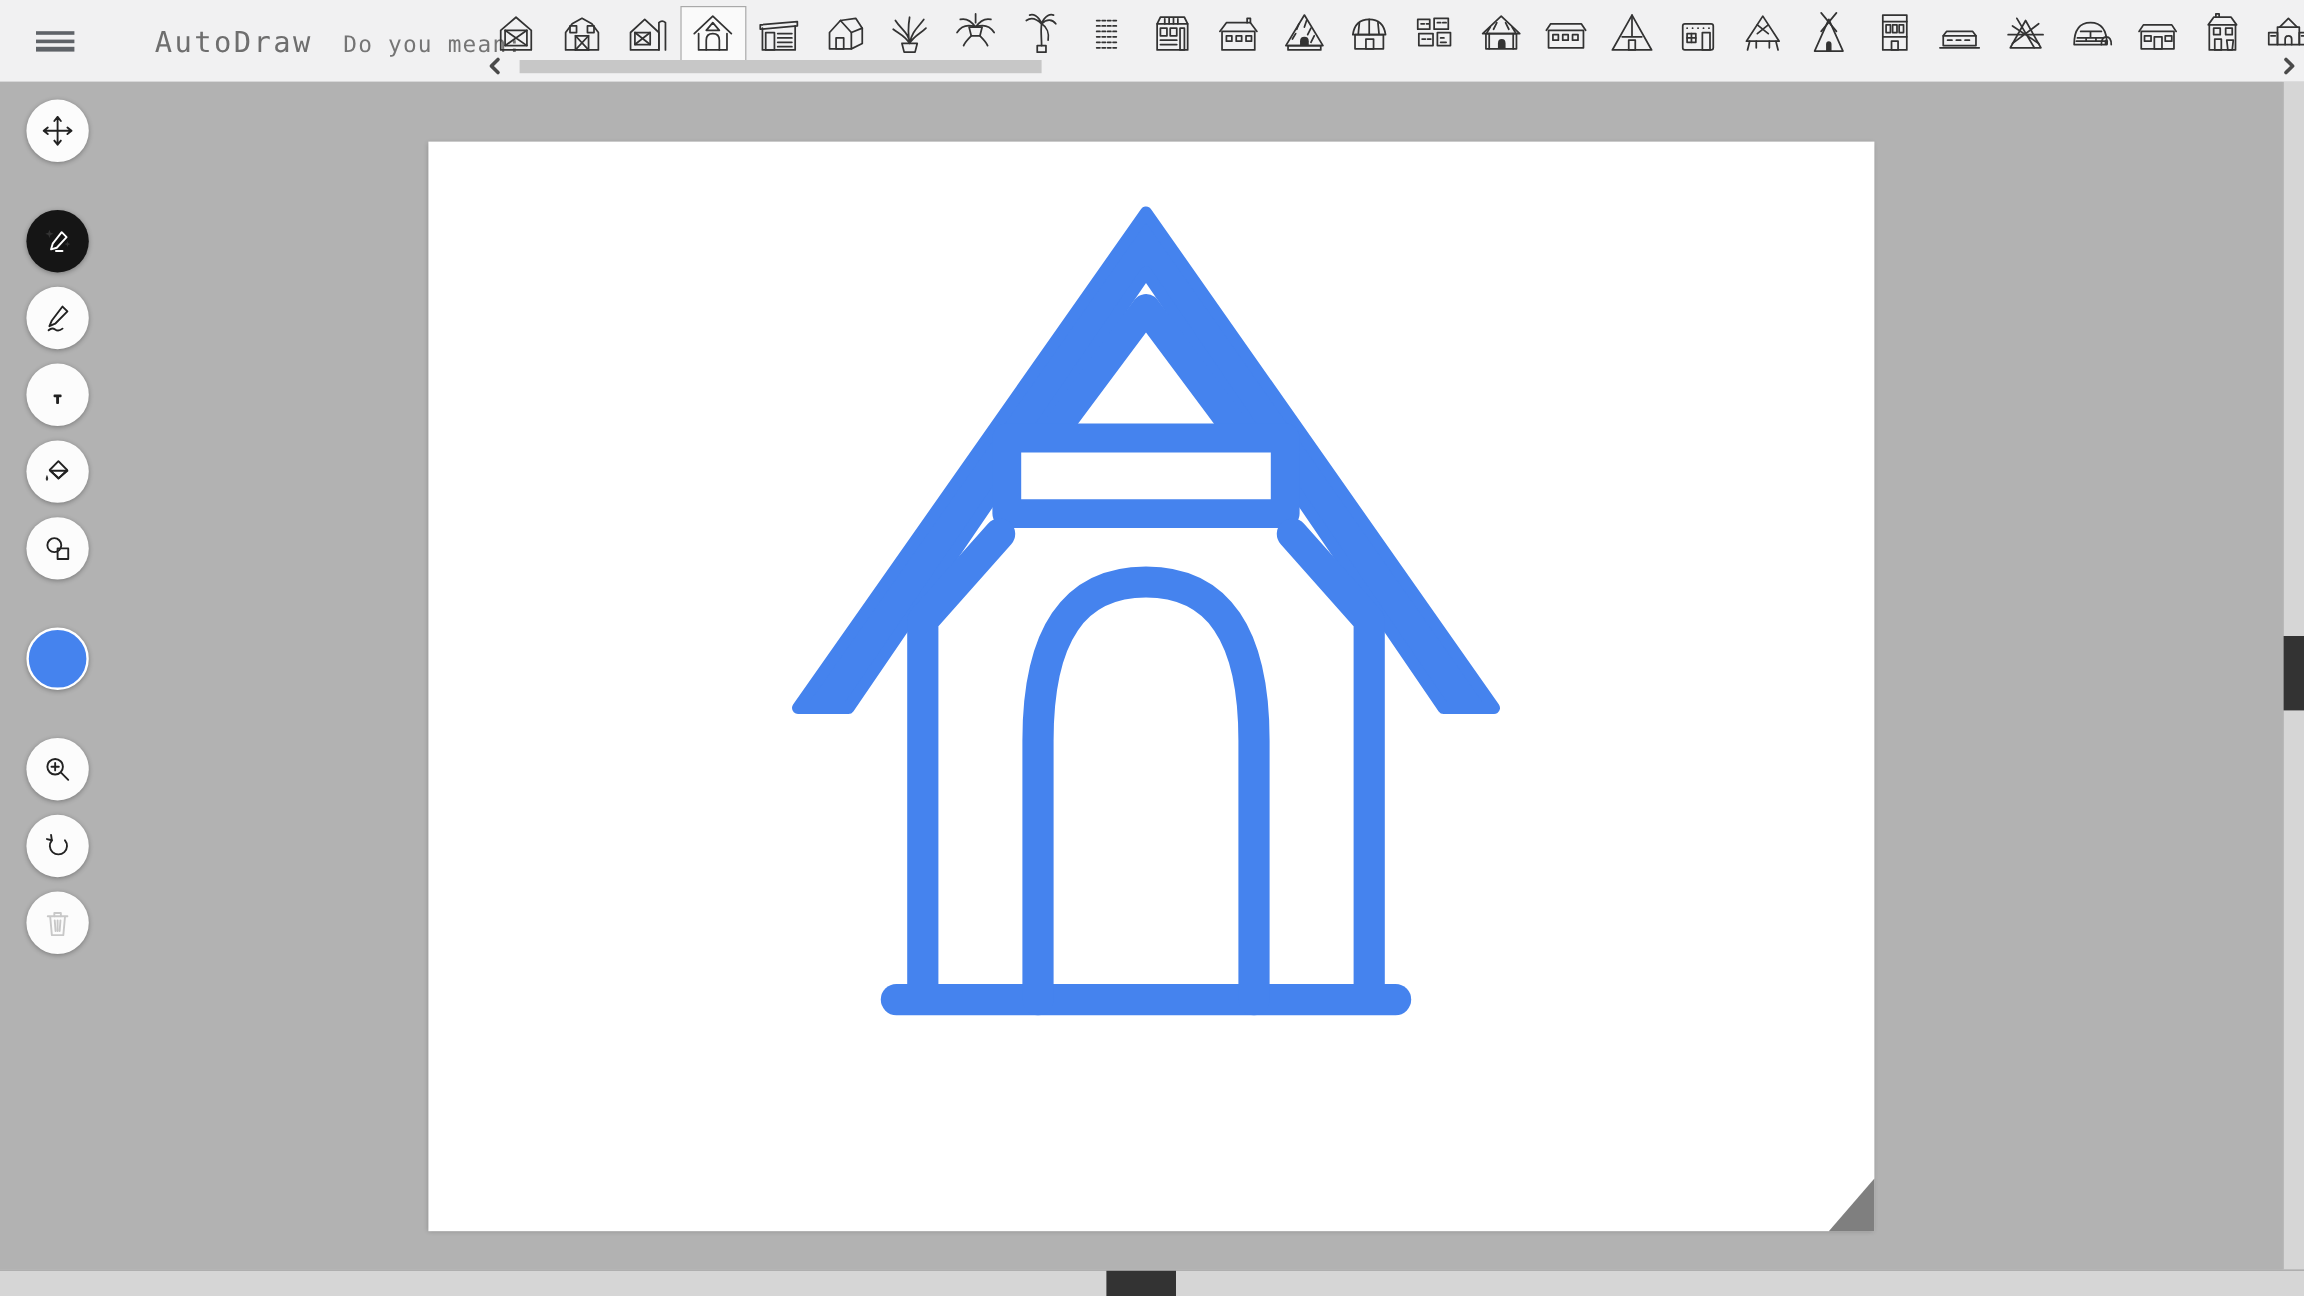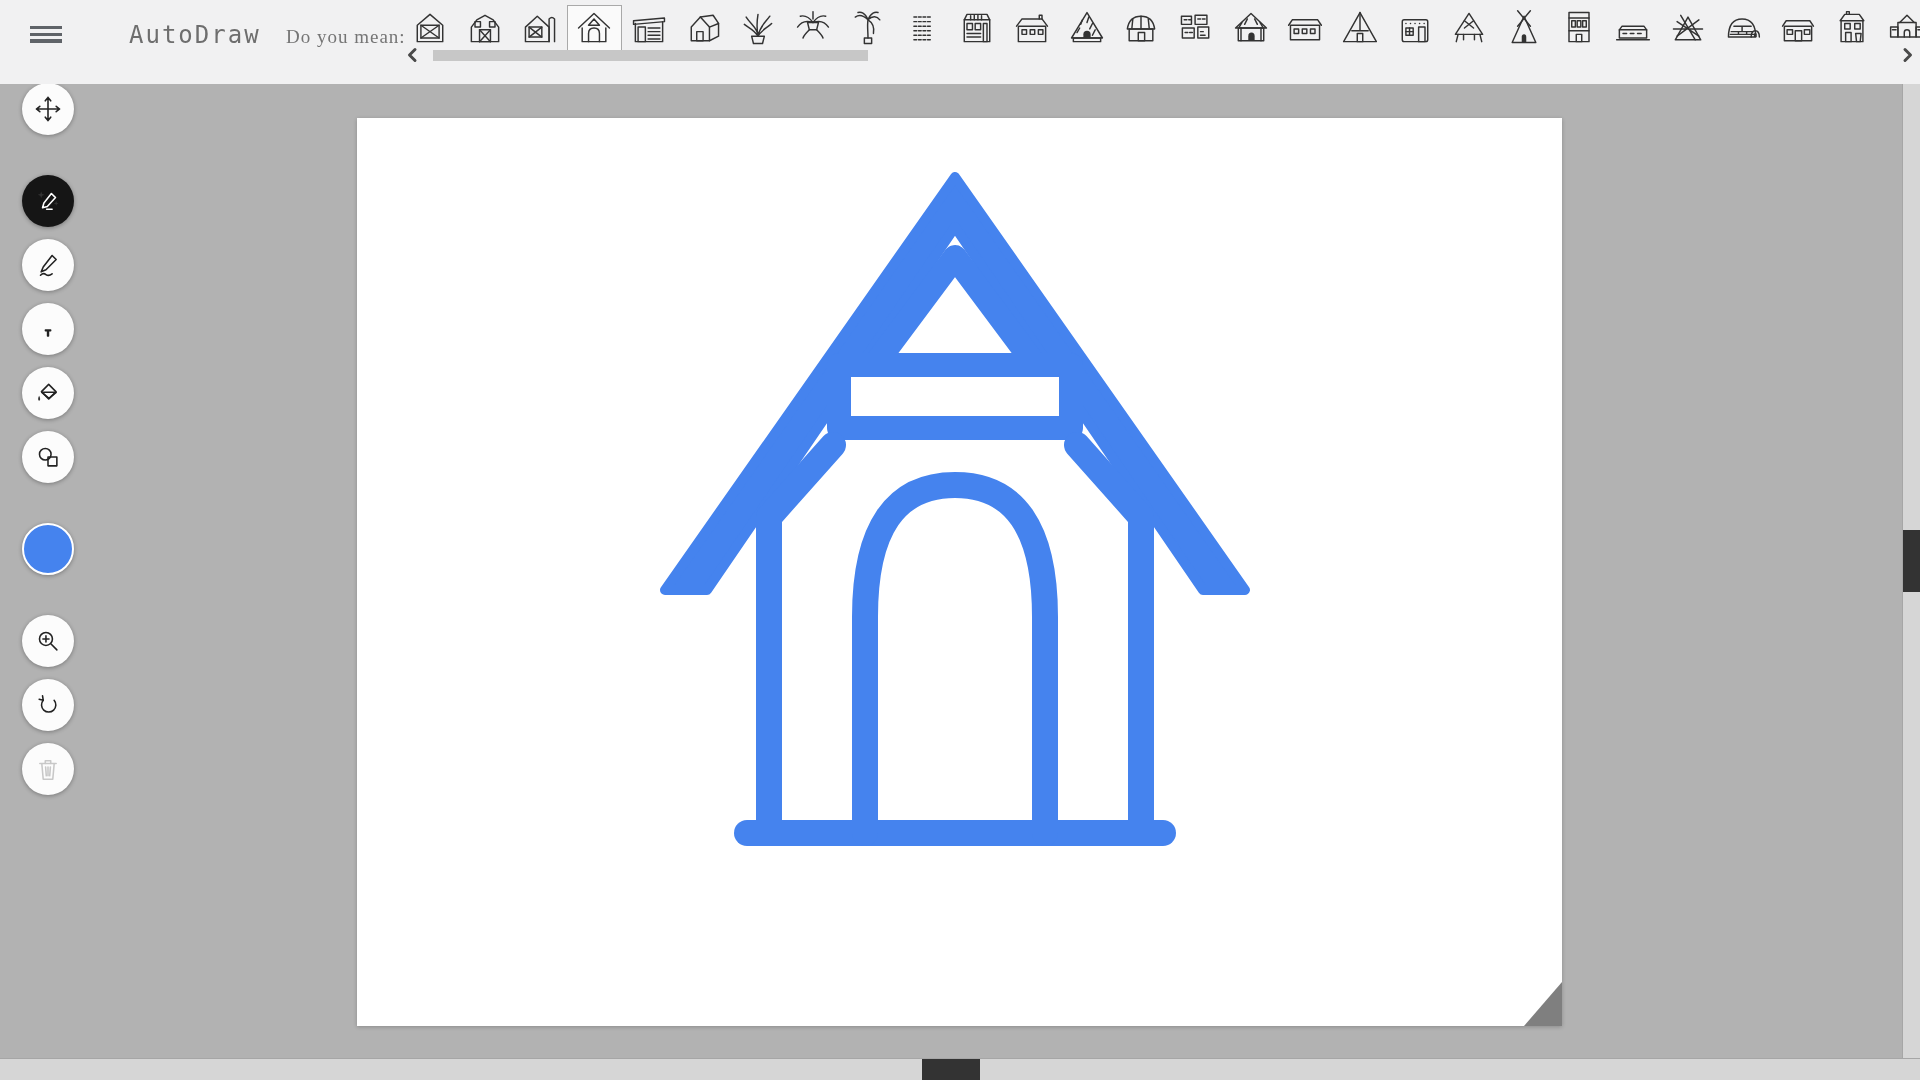--- a/index.html
+++ b/index.html
@@ -5,25 +5,25 @@
   :root{
     --accent:#4583ee; --topbar-bg:#f1f1f2; --workspace-bg:#b2b2b2;
     --scroll-track:#d6d6d6; --scroll-thumb:#333333; --suggestion-thumb:#c7c7c7;
     --ink:#333333; --title-text:#6e6e6e; --disabled:#c8c8c8; --fold:#7f7f7f;
   }
   *{margin:0;padding:0;box-sizing:border-box;}
   html,body{width:1920px;height:1080px;overflow:hidden;}
   body{font-family:"DejaVu Sans Mono","Liberation Mono",monospace;background:var(--workspace-bg);position:relative;}
 
   
-  #topbar{position:absolute;left:0;top:0;width:1920px;height:84px;background:var(--topbar-bg);z-index:30;}
+  #topbar{position:absolute;left:0;top:0;width:1920px;height:68px;background:var(--topbar-bg);z-index:30;}
   #menu-btn{position:absolute;left:30px;top:24px;width:40px;height:24px;background:none;border:none;cursor:pointer;}
   #menu-btn span{display:block;width:32px;height:3.6px;background:#5f6368;margin:0 0 3.4px 0;}
   #app-title{position:absolute;left:129px;top:21px;font-size:24px;letter-spacing:2px;color:var(--title-text);white-space:nowrap;}
-  #prompt{position:absolute;left:286px;top:26px;font-size:19px;letter-spacing:1px;color:#757575;white-space:nowrap;font-family:Liberation Serif, serif;}
+  #prompt{position:absolute;left:286px;top:26px;font-size:19px;letter-spacing:1px;color:#757575;white-space:nowrap;}
 
   #sugg-row{position:absolute;left:403px;top:5px;display:flex;height:48px;width:1517px;overflow:hidden;}
   .sugg{flex:0 0 54.7px;height:46px;display:flex;align-items:center;justify-content:center;cursor:pointer;}
   .sugg.selected{border:1px solid #a9a9a9;background:#fafafa;}
   .sic{width:40px;height:40px;}
   .sic *,#icon-defs .ln{stroke:var(--ink);fill:none;stroke-width:1.6;stroke-linecap:round;stroke-linejoin:round;}
   #icon-defs .f{fill:var(--ink);stroke:none;}
 
   .scroll-arrow{position:absolute;top:46px;width:18px;height:18px;background:none;border:none;cursor:pointer;padding:0;}
   #sugg-left-arrow{left:404px;}

